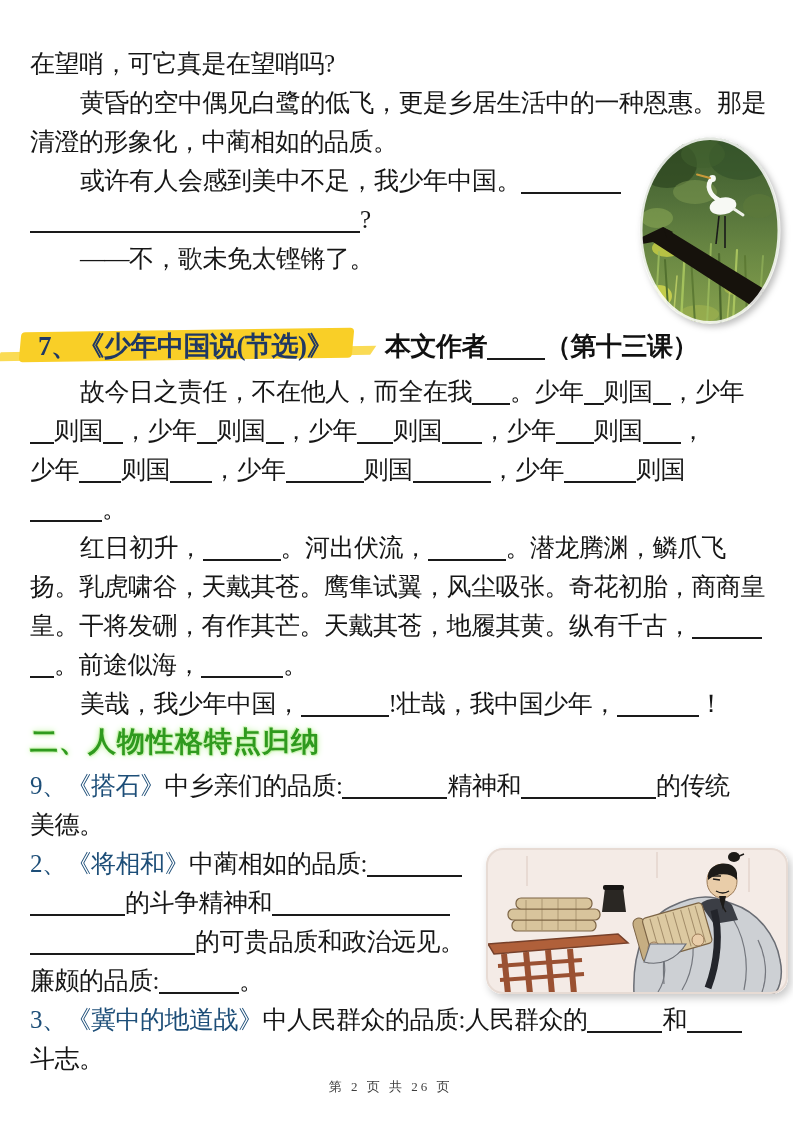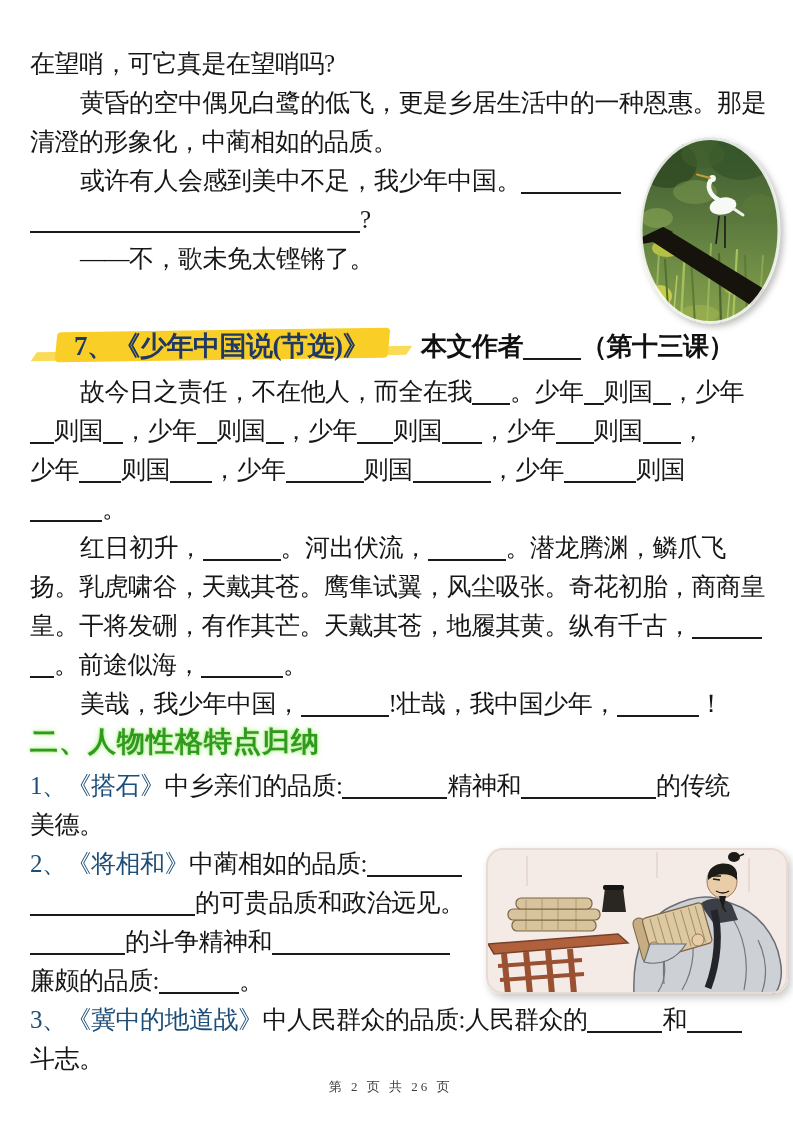--- a/index.html
+++ b/index.html
@@ -40,21 +40,21 @@
     color:#2f9a1e;font-weight:bold;font-size:28px;letter-spacing:1px;
     text-shadow:0 0 2px #c9f3ae,0 0 6px #b5ee95,1px 1px 0 #d9f7c6,-1px -1px 0 #d9f7c6;
   }
   .blank{
     display:inline-block;
     height:1.05em;
     border-bottom:2px solid #1a1a1a;
     vertical-align:-5px;
   }
   .gap{display:inline-block;height:1px;}
-  .title-row .line{height:44px;line-height:44px;margin-left:36px;}
+  .title-row .line{height:44px;line-height:44px;}
   .title-row .seg-tb{font-size:26px;}
   .footer{
     position:absolute;left:0;right:12px;top:1078px;
     text-align:center;
     font-size:13px;letter-spacing:3px;color:#3f3f3f;
     font-family:"Liberation Serif","DejaVu Serif",serif;
   }
   .egret-photo{
     position:absolute;left:639px;top:136px;width:142px;height:189px;
     filter:drop-shadow(3px 3px 3px rgba(0,0,0,0.25));
@@ -93,25 +93,25 @@
       <div class="line"><span class="seg-t">皇。干将发硎，有作其芒。天戴其苍，地履其黄。纵有千古，</span><span class="blank" style="width: 70px;"></span></div>
       <div class="line"><span class="blank" style="width: 24px;"></span><span class="seg-t">。前途似海，</span><span class="blank" style="width: 82px;"></span><span class="seg-t">。</span></div>
       <div class="line indent"><span class="seg-t">美哉，我少年中国，</span><span class="blank" style="width: 88px;"></span><span class="seg-t">!壮哉，我中国少年，</span><span class="blank" style="width: 82px;"></span><span class="seg-t">！</span></div>
     </div>
 
   <div class="textblock" style="top:722px">
       <div class="line"><span class="seg-green">二、人物性格特点归纳</span></div>
     </div>
 
   <div class="textblock" style="top:766px">
-      <div class="line"><span class="seg-blue">1、《搭石》</span><span class="seg-t">中乡亲们的品质:</span><span class="blank" style="width: 105px;"></span><span class="seg-t">精神和</span><span class="blank" style="width: 135px;"></span><span class="seg-t">的传统</span></div>
+      <div class="line"><span class="seg-blue">9、《搭石》</span><span class="seg-t">中乡亲们的品质:</span><span class="blank" style="width: 105px;"></span><span class="seg-t">精神和</span><span class="blank" style="width: 135px;"></span><span class="seg-t">的传统</span></div>
       <div class="line"><span class="seg-t">美德。</span></div>
       <div class="line"><span class="seg-blue">2、《将相和》</span><span class="seg-t">中蔺相如的品质:</span><span class="blank" style="width: 95px;"></span></div>
+      <div class="line"><span class="blank" style="width: 95px;"></span><span class="seg-t">的斗争精神和</span><span class="blank" style="width: 178px;"></span></div>
       <div class="line"><span class="blank" style="width: 165px;"></span><span class="seg-t">的可贵品质和政治远见。</span></div>
-      <div class="line"><span class="blank" style="width: 95px;"></span><span class="seg-t">的斗争精神和</span><span class="blank" style="width: 178px;"></span></div>
       <div class="line"><span class="seg-t">廉颇的品质:</span><span class="blank" style="width: 80px;"></span><span class="seg-t">。</span></div>
       <div class="line"><span class="seg-blue">3、《冀中的地道战》</span><span class="seg-t">中人民群众的品质:人民群众的</span><span class="blank" style="width: 75px;"></span><span class="seg-t">和</span><span class="blank" style="width: 55px;"></span></div>
       <div class="line"><span class="seg-t">斗志。</span></div>
     </div>
 
   <div class="egret-photo">
     <svg width="142" height="189" viewBox="0 0 142 189">
       <defs>
         <clipPath id="eclip">
             <ellipse cx="71" cy="94.5" rx="70" ry="93"></ellipse>

